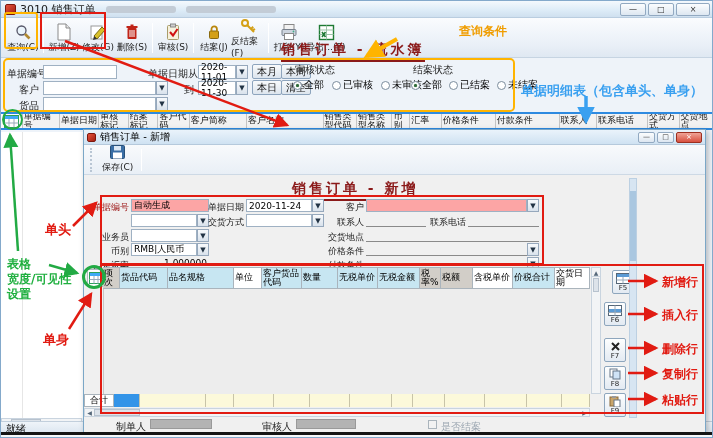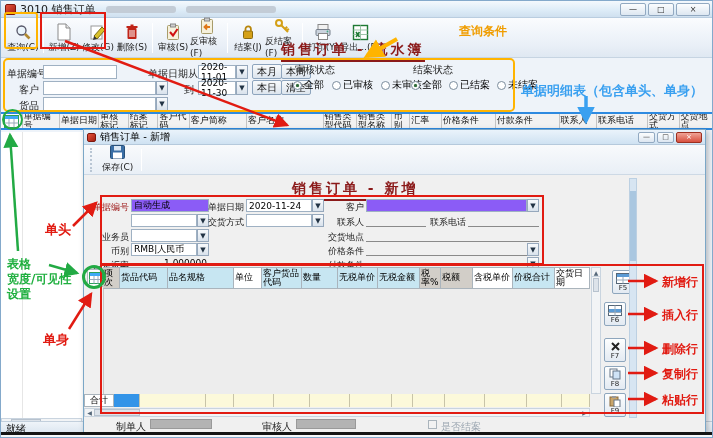--- a/index.html
+++ b/index.html
@@ -63,21 +63,21 @@
   .ctoolbar { height:30px; background:linear-gradient(#f8fafc,#e9eff6); border-bottom:1px solid #cdd9e5;
     display:flex; align-items:center; padding-left:6px; }
   .ctbtn { display:flex; flex-direction:column; align-items:center; justify-content:center;
     height:28px; padding:0 5px; font-size:9px; color:#222; }
   .grip { width:3px; height:24px; border-left:2px dotted #b9c6d4; margin-right:4px; }
 
   .flabel { font-size:9px; color:#222; text-align:right; position:absolute; white-space:nowrap; }
   .flabel.req { color:#a02020; }
   .ffield { position:absolute; height:13px; font-size:9px; display:flex; align-items:center; padding:0 2px; }
   .boxed { background:#fff; border:1px solid #9fb1c3; }
-  .cyan { background:#8b5cf6; border:1px solid #9fb1c3; }
+  .cyan { background:#fca5a5; border:1px solid #9fb1c3; }
   .uline { border-bottom:1px solid #8a8a8a; background:transparent; }
 
   
   .cgh { position:absolute; display:flex; height:22px; }
   .cgc { border-right:1px solid #aab4bc; border-top:1px solid #aab4bc; border-bottom:1px solid #aab4bc;
     font-size:9px; line-height:1.05; padding:0 1px; display:flex; align-items:center; overflow:hidden; }
   .c-blue { background:#c7e6f2; } .c-gray { background:#d2cec8; } .c-white { background:#fff; }
   .totcell { border-right:1px solid #c8c4a8; height:13px; }
   .t-yel { background:#fcf9da; } .t-blue { background:#3394e8; } .t-lab { background:#fff; font-size:9px; display:flex; align-items:center; justify-content:center; border:1px solid #aab4bc; }
 
@@ -166,30 +166,20 @@
     <div class="tsep"></div>
     <div class="tbtn">
       <span class="ic">
         <svg width="16" height="18">
             <rect x="2.5" y="2.5" width="11" height="14" rx="1" fill="#f6f1dc" stroke="#a89c6a"></rect>
             <rect x="5.5" y="1" width="5" height="3" fill="#cfcfcf" stroke="#888"></rect>
             <path d="M5 9 l3 3.5 l4.5 -6.5" stroke="#d01010" stroke-width="2" fill="none"></path>
           </svg>
       </span>
       <span>审核(S)</span>
-    </div>
-    <div class="tbtn">
-      <span class="ic">
-        <svg width="16" height="18">
-            <rect x="2.5" y="2.5" width="11" height="14" rx="1" fill="#f6f1dc" stroke="#a89c6a"></rect>
-            <rect x="5.5" y="1" width="5" height="3" fill="#cfcfcf" stroke="#888"></rect>
-            <path d="M11 10 H6 M8 7.5 L5.5 10 L8 12.5" stroke="#e07818" stroke-width="1.8" fill="none"></path>
-          </svg>
-      </span>
-      <span>反审核(F)</span>
     </div>
     <div class="tsep"></div>
     <div class="tbtn">
       <span class="ic">
         <svg width="16" height="18">
             <rect x="3.5" y="8" width="9" height="7.5" rx="1" fill="#d4a017" stroke="#8a6a10"></rect>
             <path d="M5.5 8 V6 a2.7 2.7 0 0 1 5.4 0 V8" fill="none" stroke="#b8860b" stroke-width="1.8"></path>
           </svg>
       </span>
       <span>结案(J)</span>

